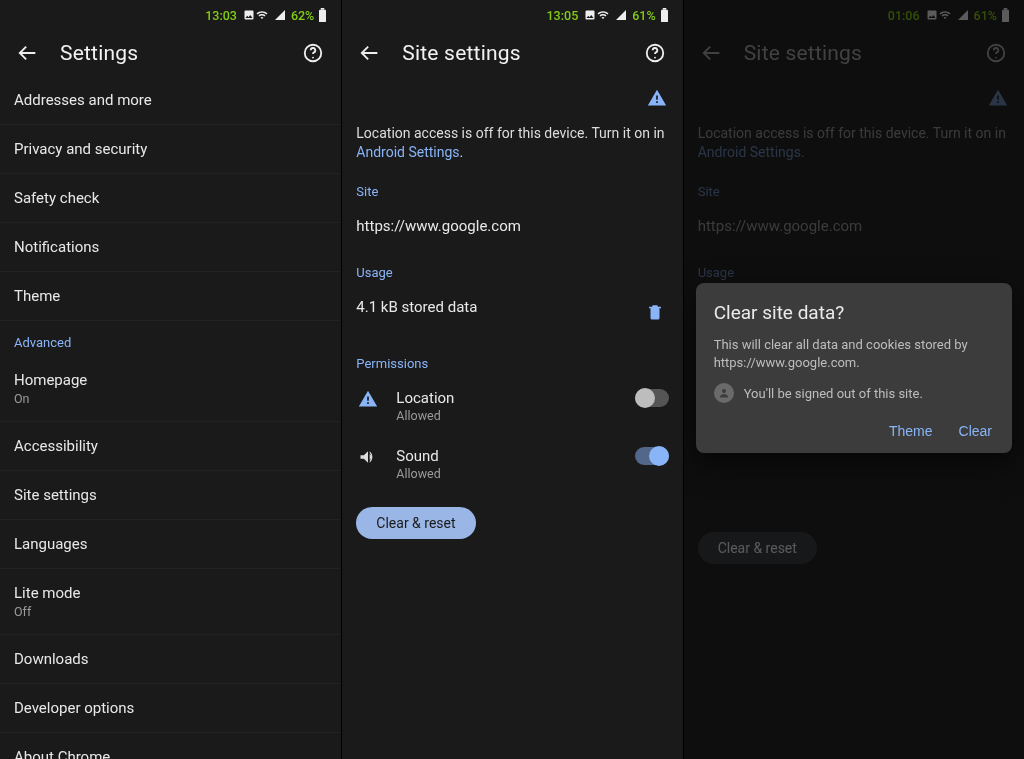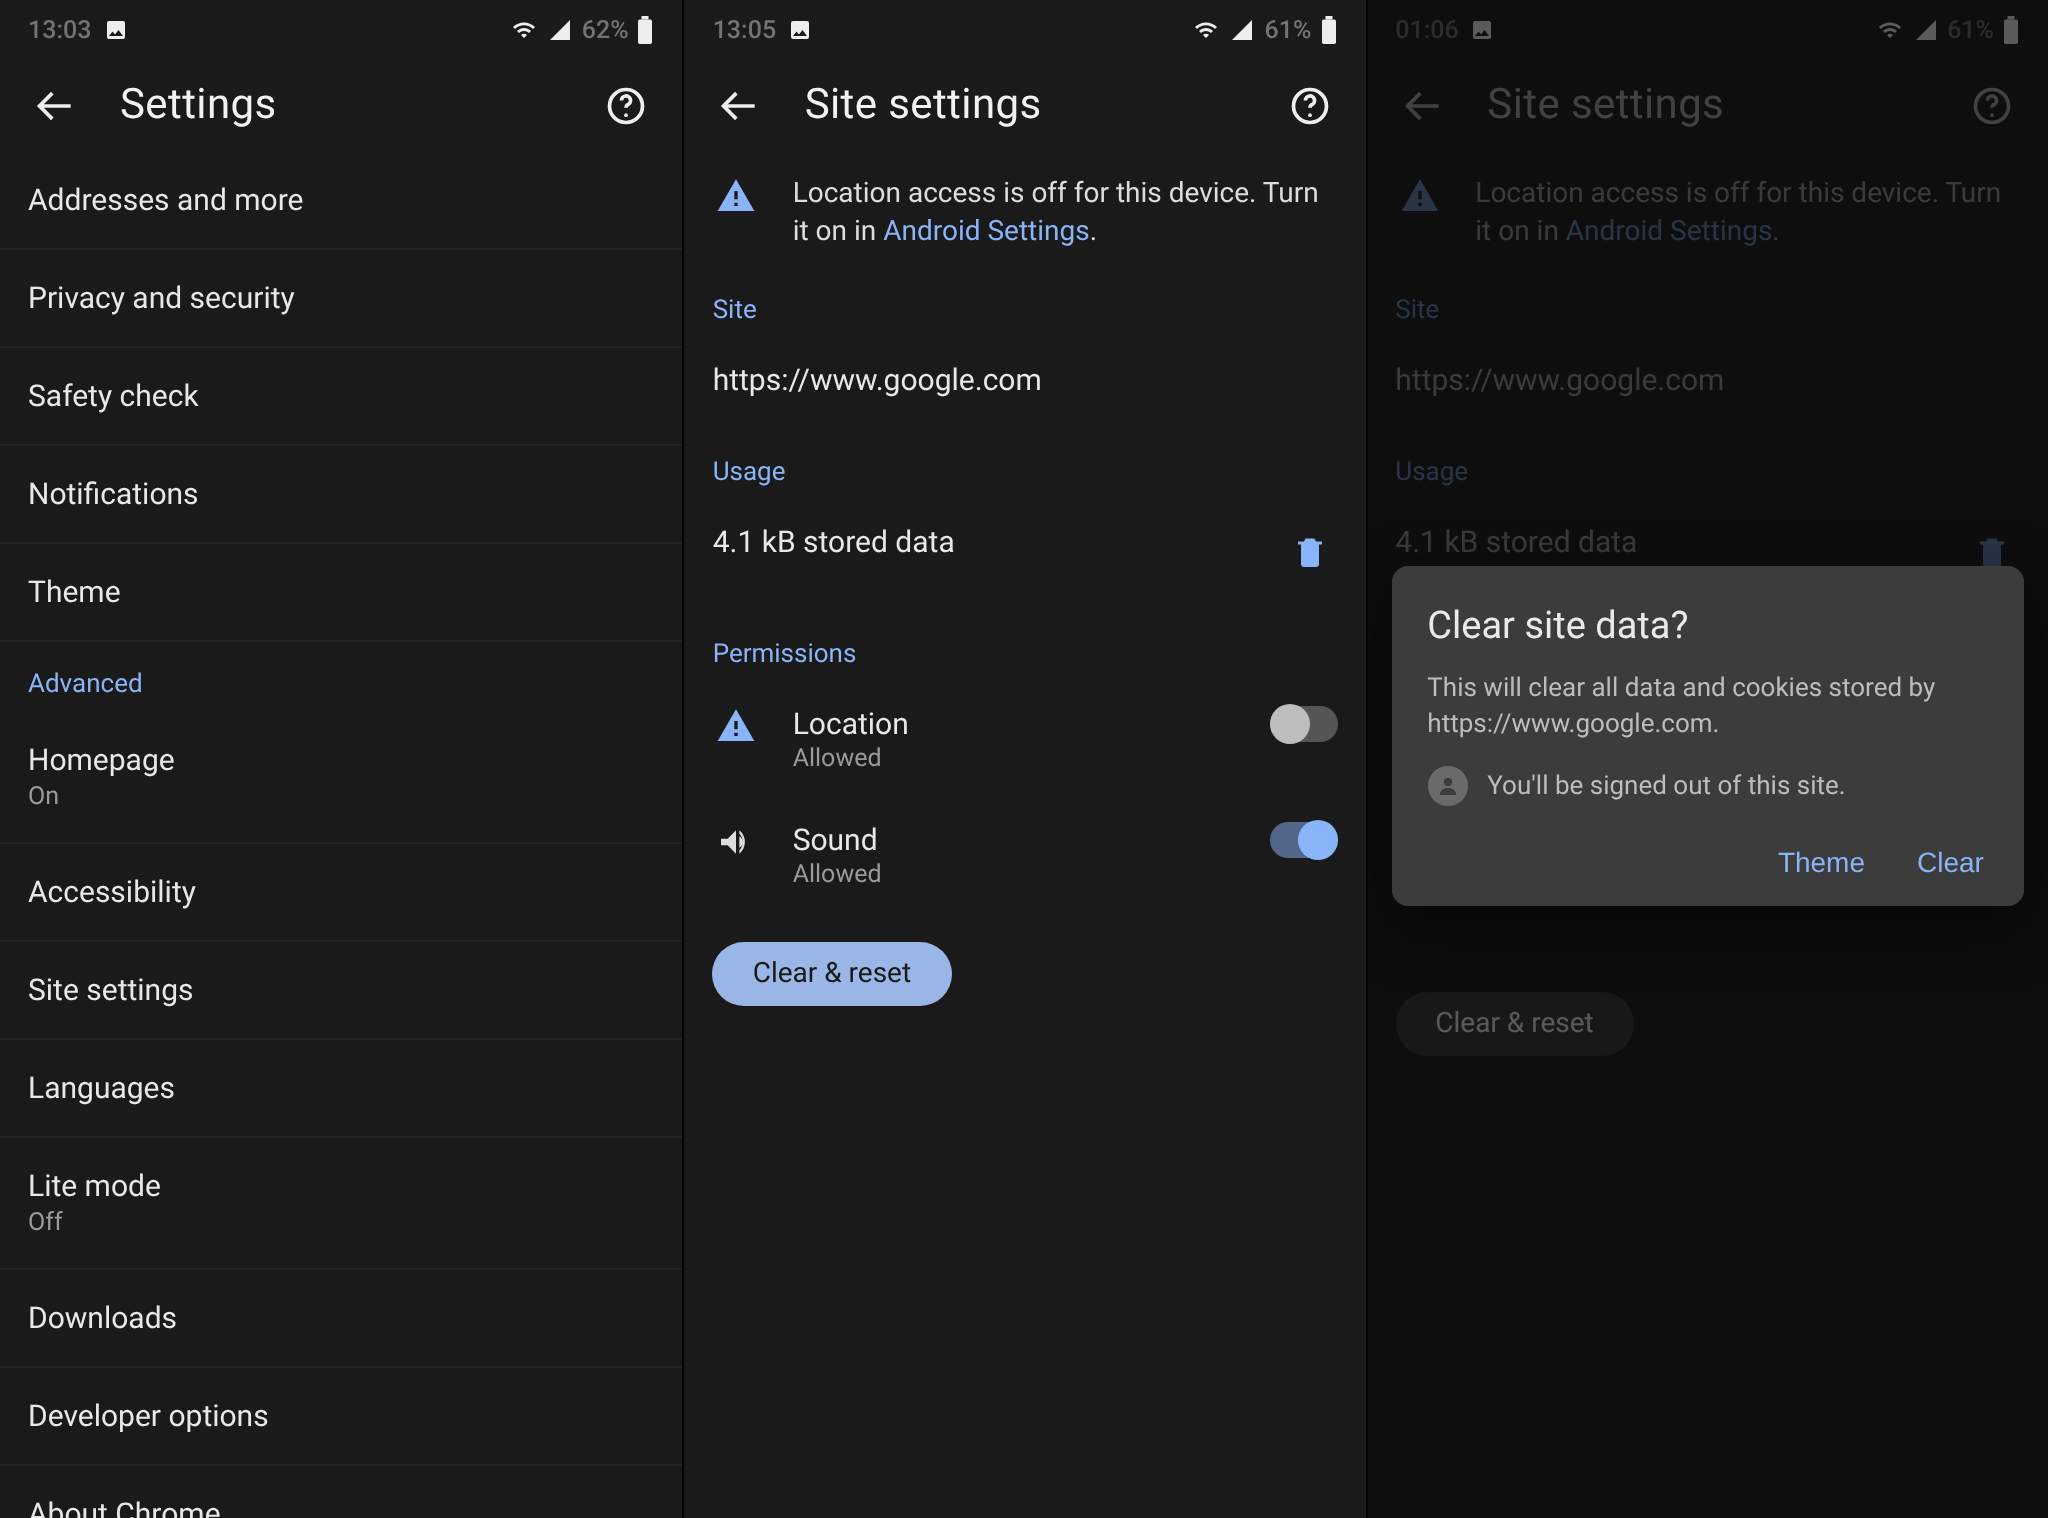--- a/index.html
+++ b/index.html
@@ -17,25 +17,25 @@
     position: relative;
     background: #1a1a1a;
     color: #e8e8e8;
     overflow: hidden;
   }
   .panel + .panel { border-left: 1px solid #000; }
   .statusbar {
     height: 30px;
     display: flex;
     align-items: center;
-    justify-content: space-between;
+    justify-content: flex-end;
     padding: 0 14px;
     font-size: 12.5px;
     font-weight: 500;
-    color: #737373;
+    color: #84cc16;
   }
   .statusbar .sb-left { display: flex; align-items: center; gap: 6px; }
   .statusbar .sb-right { display: flex; align-items: center; gap: 4px; }
   .sb-icon { display: inline-flex; align-items: center; }
   .appbar {
     height: 46px;
     display: flex;
     align-items: center;
     padding: 0 14px;
     gap: 18px;
@@ -59,23 +59,24 @@
   .settings-list .item .label { font-size: 15px; color: #e8e8e8; }
   .settings-list .item .sub { font-size: 12.5px; color: #9a9a9a; margin-top: 2px; }
   .section-label {
     padding: 14px 14px 6px 14px;
     font-size: 13px;
     color: #8ab4f8;
   }
   
   .info-strip {
     display: flex;
-    align-items: flex-start;
+    align-items: flex-end;
     gap: 16px;
     padding: 12px 14px 4px;
+    flex-direction: column;
   }
   .info-strip .text { font-size: 14px; color: #ddd; line-height: 1.35; flex: 1; }
   .info-strip .text .link { color: #8ab4f8; }
   .sec-head {
     padding: 18px 14px 6px 14px;
     font-size: 13px;
     color: #8ab4f8;
   }
   .row {
     display: flex;

